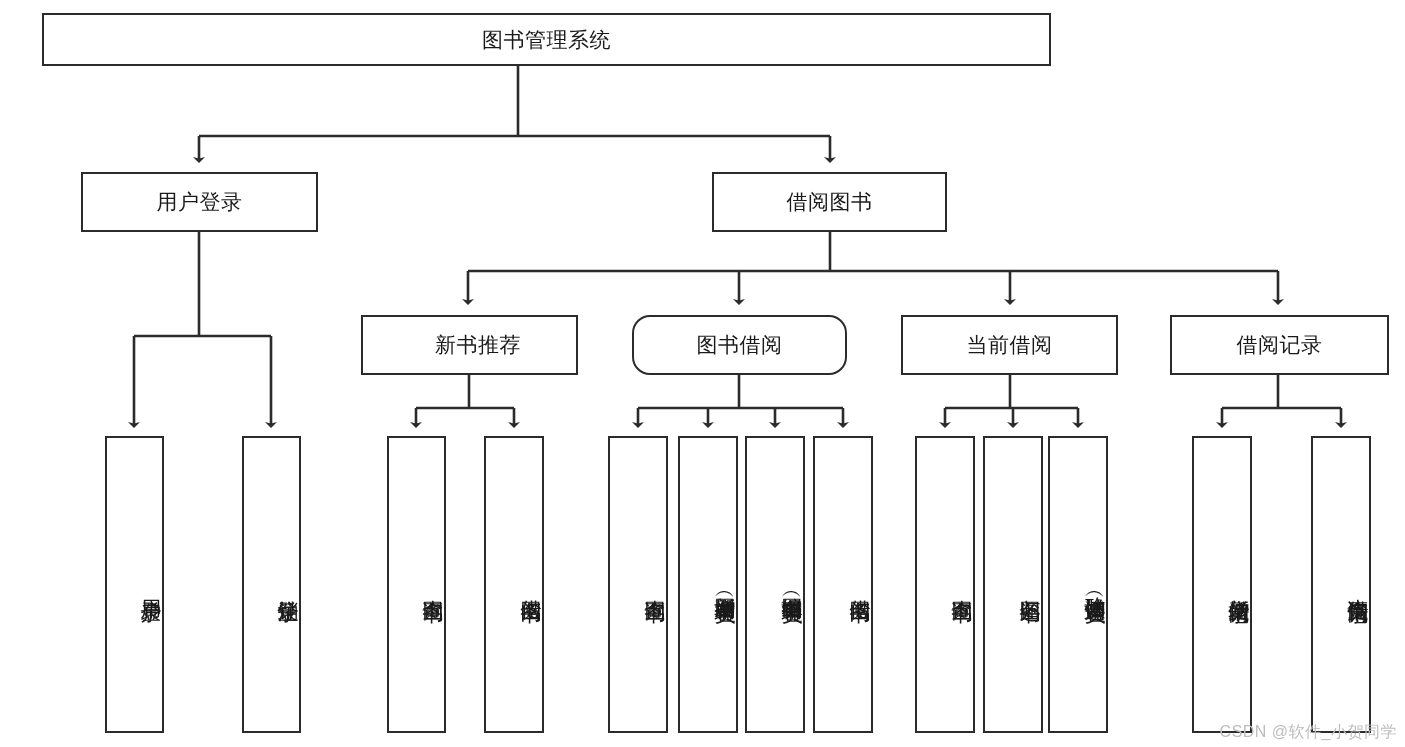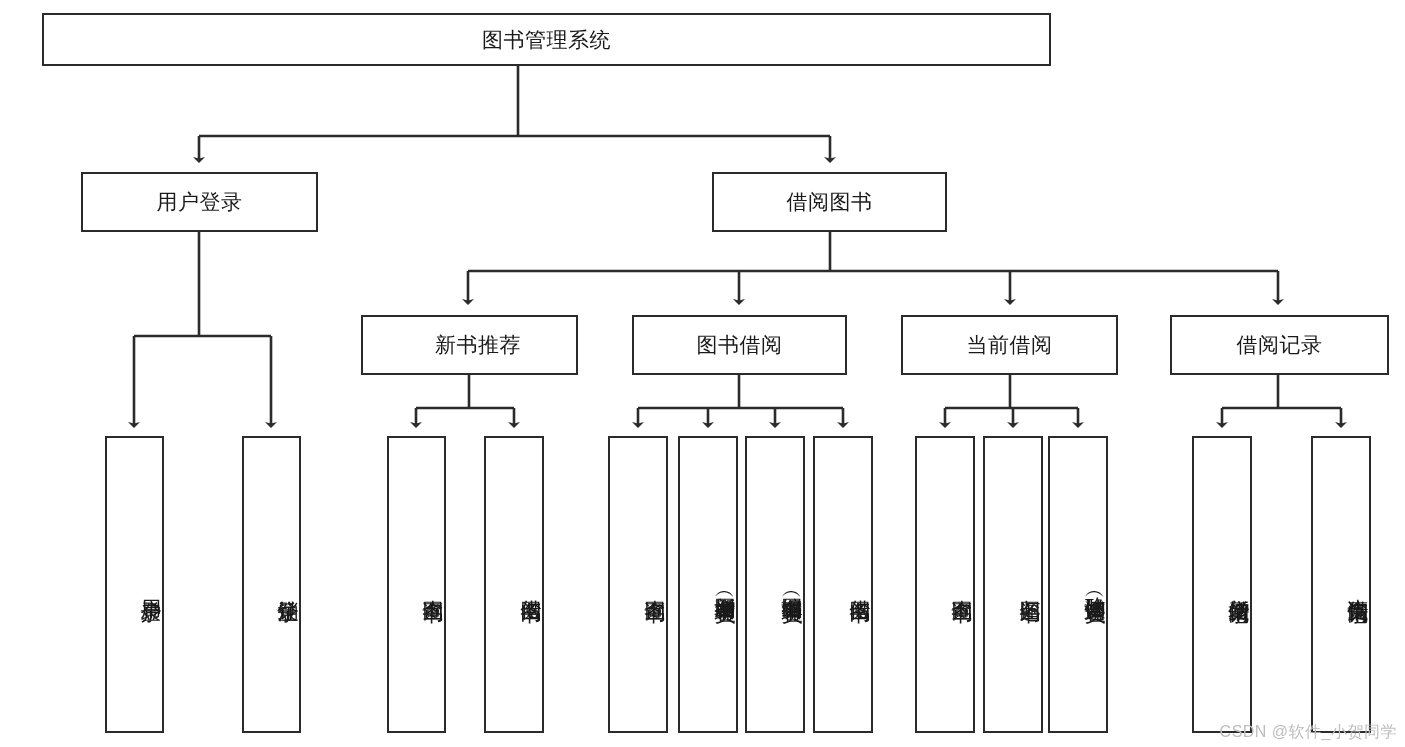--- a/index.html
+++ b/index.html
@@ -131,21 +131,21 @@
   <div class="node horiz" style="left:81px; top:172px; width:237px; height:60px;">
     <span>用户登录</span>
   </div>
   <div class="node horiz" style="left:712px; top:172px; width:235px; height:60px;">
     <span>借阅图书</span>
   </div>
 
   <div class="node horiz" style="left:361px; top:315px; width:217px; height:60px;padding-left:17px;">
     <span>新书推荐</span>
   </div>
-  <div class="node horiz" style="left:632px; top:315px; width:215px; height:60px;">
+  <div class="node horiz" style="left:632px; top:315px; width:215px; height:60px;border-radius:18px;">
     <span>图书借阅</span>
   </div>
   <div class="node horiz" style="left:901px; top:315px; width:217px; height:60px;text-align:right;">
     <span>当前借阅</span>
   </div>
   <div class="node horiz" style="left:1170px; top:315px; width:219px; height:60px;">
     <span>借阅记录</span>
   </div>
 
   <div class="node vert" style="left:105px; top:436px; width:59px; height:297px;">

